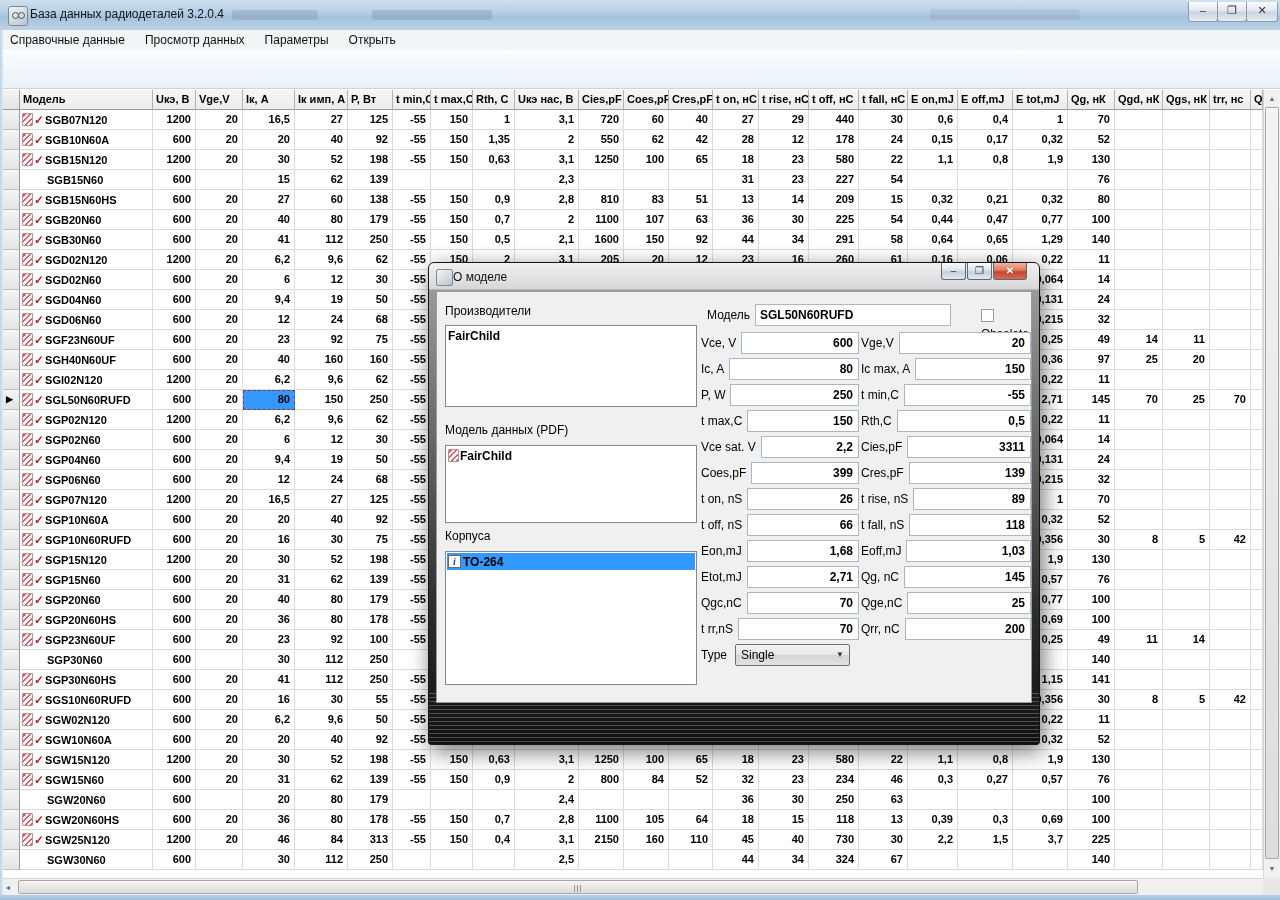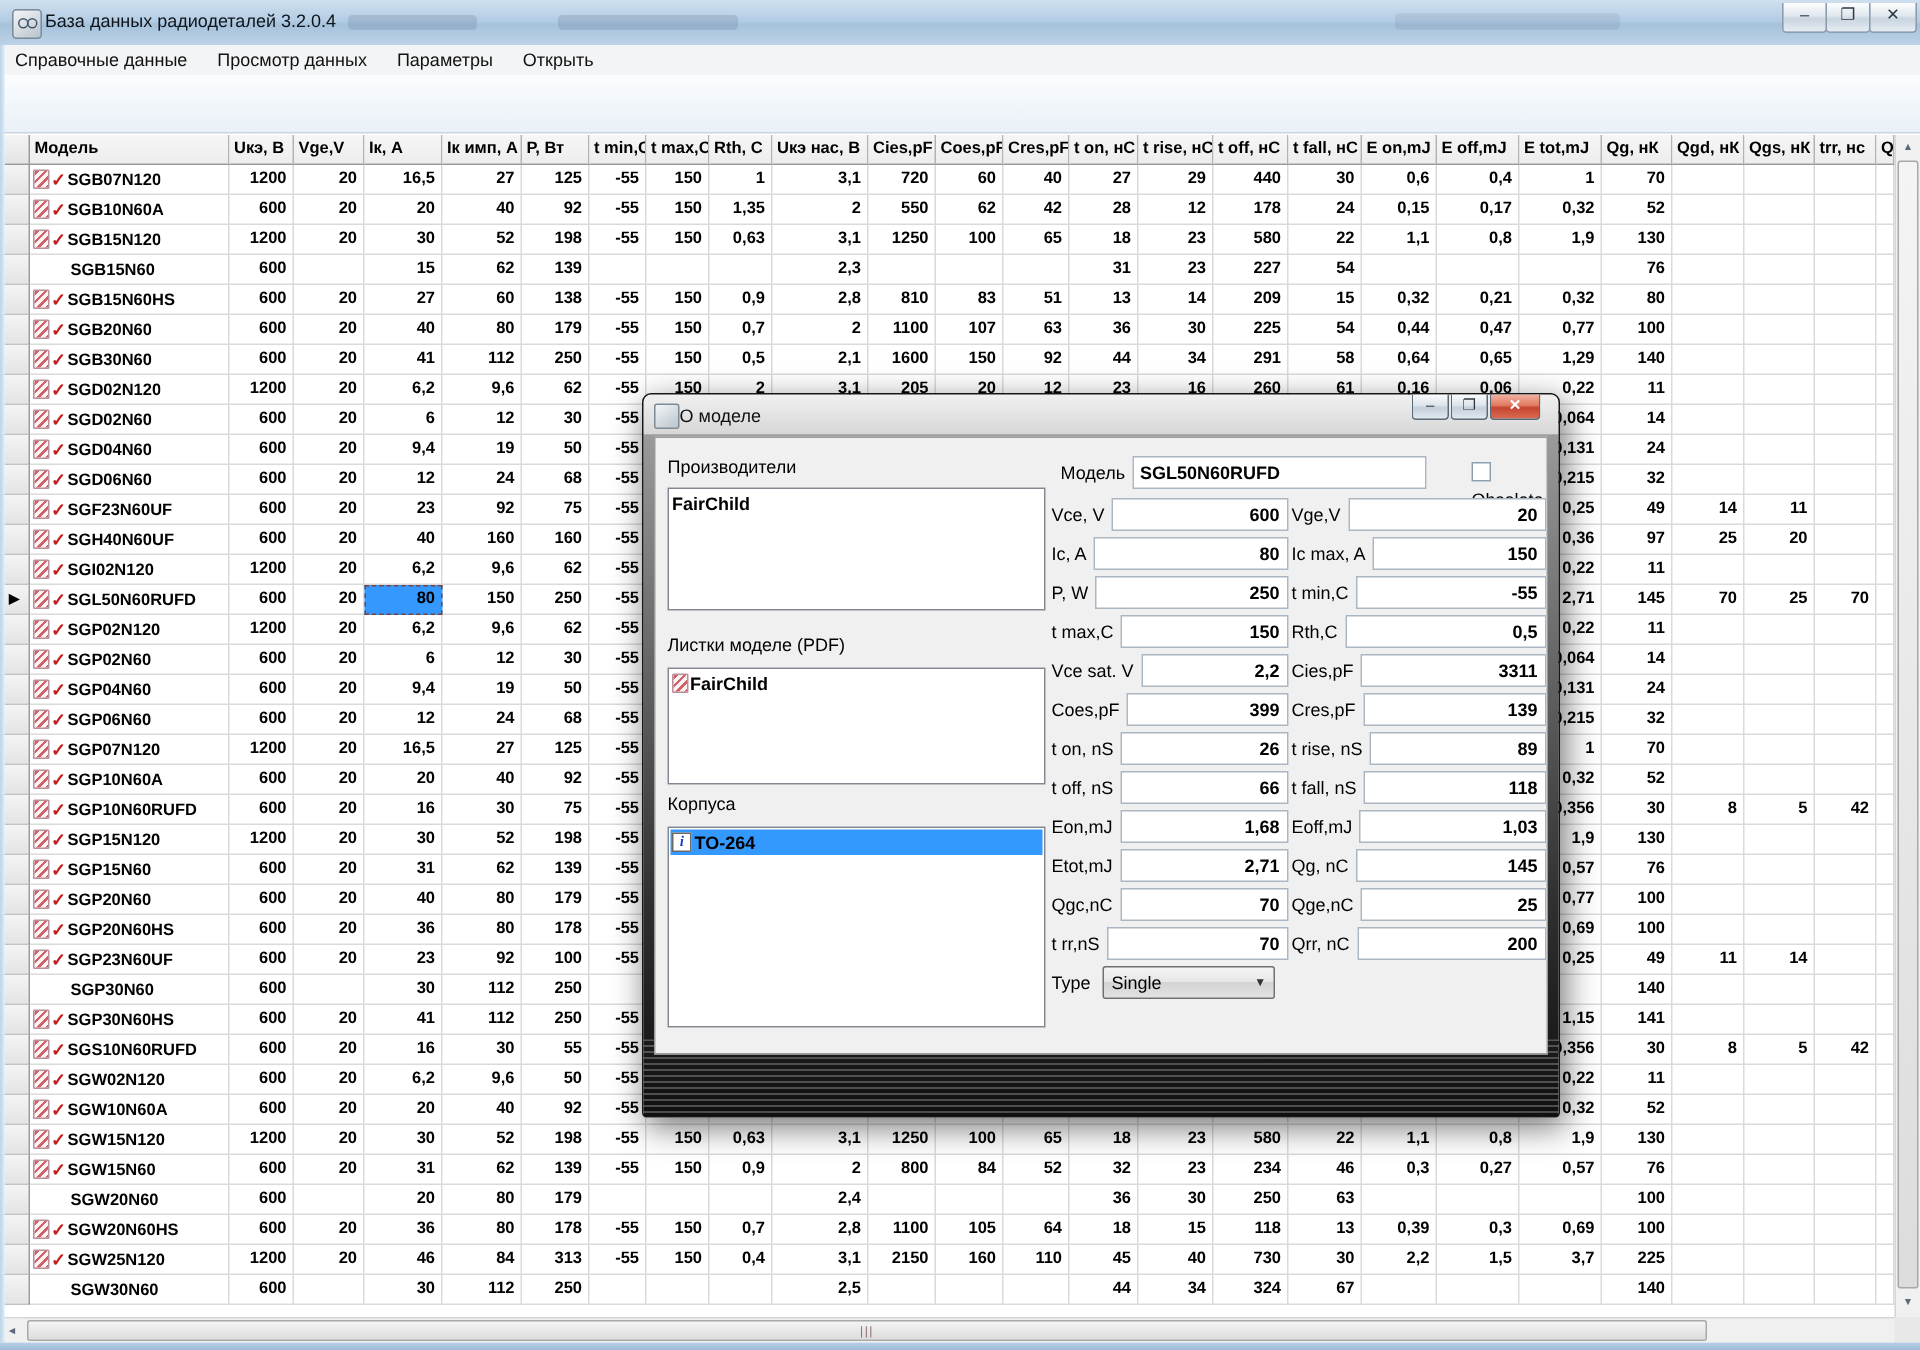--- a/index.html
+++ b/index.html
@@ -1545,21 +1545,21 @@
         <div class="prow">
           <span class="plabel">Qge,nC</span>
           <div class="pinput">25</div>
         </div>
         <div class="prow">
           <span class="plabel">Qrr, nC</span>
           <div class="pinput">200</div>
         </div>
       </div>
 
-    <div class="abs dlbl" style="left:8px;top:131px;">Листки моделе (PDF)</div>
+    <div class="abs dlbl" style="left:8px;top:131px;">Модель данных (PDF)</div>
     <div class="abs listbox" style="left:8px;top:153px;width:252px;height:78px;" id="lb-pdf">
         <div class="lb-item">
           <span class="pdficon"></span>
           <span>FairChild</span>
         </div>
       </div>
 
     <div class="abs dlbl" style="left:8px;top:237px;">Корпуса</div>
     <div class="abs listbox" style="left:8px;top:259px;width:252px;height:134px;" id="lb-pkg">
         <div class="lb-item lb-sel">

